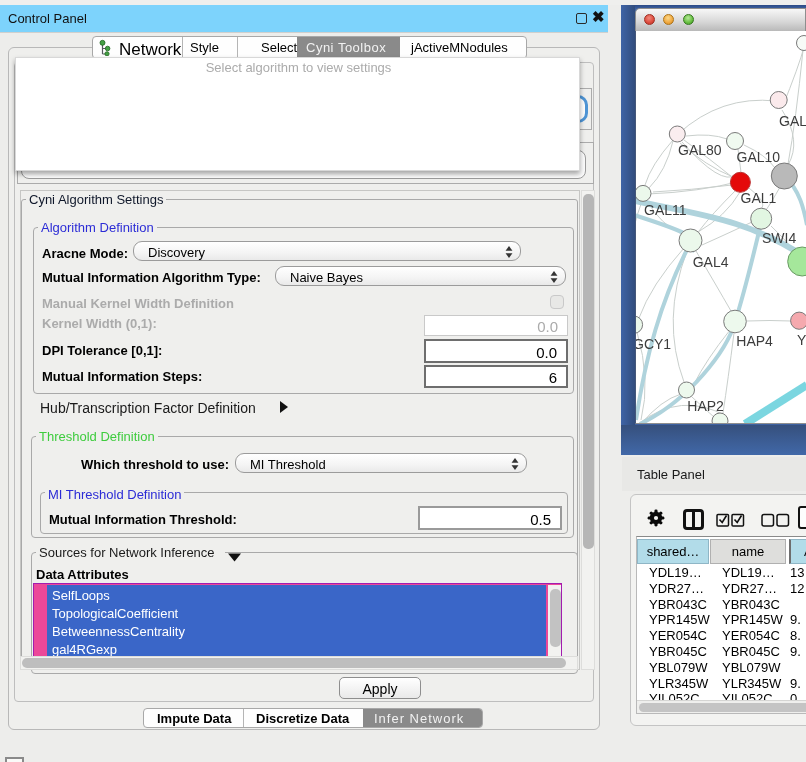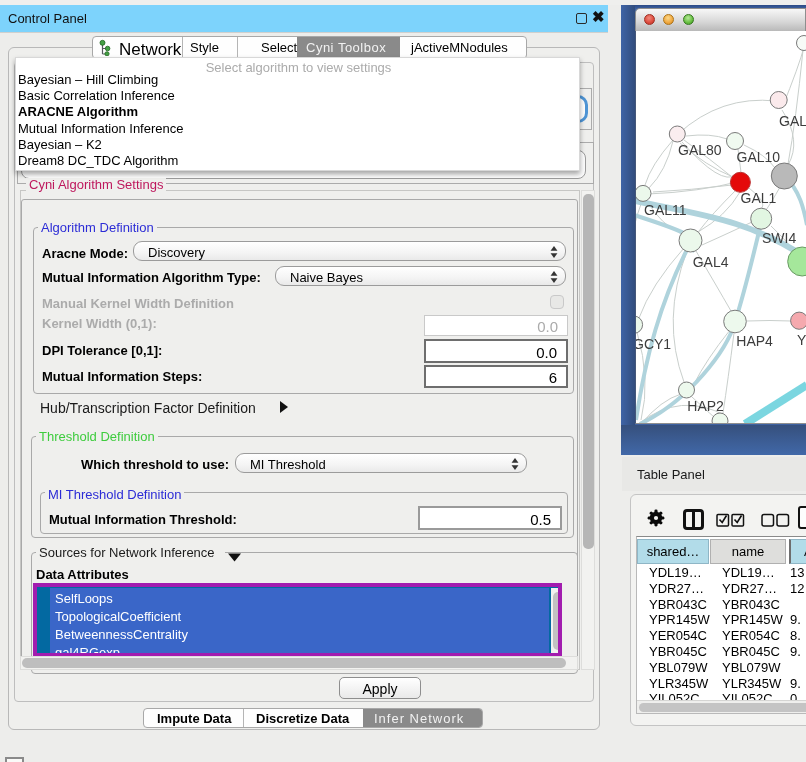--- a/index.html
+++ b/index.html
@@ -46,26 +46,26 @@
 <div class="abs" style="left:14px;top:62px;width:580px;height:640px;border:1px solid #BEBEBE;border-radius:4px;background:#EFEFED"></div>
 
 <div class="abs" style="left:18px;top:88px;width:574px;height:42px;border:1px solid #ABABAB;background:#EFEFED"></div>
 <div class="abs" style="left:21px;top:95px;width:567px;height:28px;border:3px solid #4E94D4;border-radius:10px;background:#FDFDFD"></div>
 <div class="abs" style="left:17px;top:142px;width:577px;height:42px;border:1px solid #ABABAB;background:#EFEFED"></div>
 <div class="abs" style="left:21px;top:150px;width:565px;height:29px;border:1px solid #9B9B9B;border-radius:8px;background:#FBFBFB"></div>
 
 <div class="abs" style="left:20px;top:190px;width:560px;height:480px;border:1px solid #C6C6C4;background:#EFEFED"></div>
 
 <div class="gbox" style="left:21px;top:199px;width:557px;height:460px;border-radius:3px"></div>
-<div class="gtitle" style="left:26px;top:178px;color:#be185d">Cyni Algorithm Settings</div>
+<div class="gtitle" style="left:26px;top:193px;color:#0f172a">Cyni Algorithm Settings</div>
 
 <div class="gbox" style="left:33px;top:227px;width:541px;height:167px"></div>
 <div class="gtitle" style="left:38px;top:221px;color:#2C2CD6">Algorithm Definition</div>
 <div class="blbl" style="left:42px;top:246px">Aracne Mode:</div>
-<div class="combo" style="left:133px;top:241px;width:433px">
+<div class="combo" style="left:133px;top:241px;width:388px">
     <span class="ct">Discovery</span>
  <svg class="carr" viewBox="0 0 9 14">
       <path d="M4.5 0 L8.5 5.5 L0.5 5.5 Z" fill="#333"></path>
       <path d="M4.5 14 L8.5 8.5 L0.5 8.5 Z" fill="#333"></path>
     </svg>
   </div>
 <div class="blbl" style="left:42px;top:270px">Mutual Information Algorithm Type:</div>
 <div class="combo" style="left:275px;top:266px;width:291px">
     <span class="ct">Naive Bayes</span>
  <svg class="carr" viewBox="0 0 9 14">
@@ -102,21 +102,21 @@
 <div class="blbl" style="left:49px;top:512px">Mutual Information Threshold:</div>
 <div class="fld" style="left:418px;top:506px;width:144px;height:24px;border:2px solid #9A9A9A;color:#000;padding:3px 9px 0 0">0.5</div>
 
 <div class="gbox" style="left:31px;top:552px;width:547px;height:122px"></div>
 <div class="gtitle" style="left:36px;top:546px;color:#1A1A1A">Sources for Network Inference &nbsp;</div>
 <svg class="abs" style="left:228px;top:553px" width="13" height="9" viewBox="0 0 13 9">
     <path d="M0 0.5 L13 0.5 L6.5 8.5 Z" fill="#111"></path>
   </svg>
 <div class="blbl" style="left:36px;top:567px">Data Attributes</div>
 
-<div class="abs" style="left:33px;top:583px;width:529px;height:74px;border:4px solid #a21caf;background:#0369a1;overflow:hidden">
+<div class="abs" style="left:33px;top:583px;width:529px;height:74px;border:1px solid #a21caf;background:#ec4899;overflow:hidden">
   <div class="abs" style="left:13px;top:1px;width:499px;height:72px;background:#3A66C8"></div>
   <div class="abs" style="left:18px;top:3px;color:#fff;font-size:13px;line-height:18px">SelfLoops<br>TopologicalCoefficient<br>BetweennessCentrality<br>gal4RGexp</div>
   <div class="abs" style="left:514px;top:1px;width:14px;height:72px;background:#F2F2F0"></div>
   <div class="abs" style="left:516px;top:5px;width:11px;height:58px;background:#C2C2C2;border-radius:5px"></div>
 </div>
 
 <div class="abs" style="left:20px;top:656px;width:558px;height:14px;background:#F2F2F0;border:1px solid #DDDDDB"></div>
 <div class="abs" style="left:22px;top:658px;width:544px;height:10px;background:#BEBEBE;border-radius:5px"></div>
 
 <div class="abs" style="left:581px;top:190px;width:14px;height:480px;background:#F2F2F0;border:1px solid #DDDDDB"></div>
@@ -130,21 +130,20 @@
   <div class="abs" style="left:100px;top:0;width:119px;height:20px"></div>
   <div class="abs" style="left:112px;top:2px;font-weight:bold">Discretize Data</div>
   <div class="abs" style="left:219px;top:0;width:121px;height:20px;background:#8A8A8A"></div>
   <div class="abs" style="left:230px;top:2px;font-weight:normal;color:#F2F2F2;letter-spacing:1px">Infer Network</div>
 </div>
 
 <div class="abs" style="left:5px;top:757px;width:19px;height:10px;border:2px solid #8A8A8A;background:#FAFAF8"></div>
 
 <div class="abs" style="left:15px;top:57px;width:565px;height:114px;background:#FFFFFF;border:1px solid #D8D8D8;box-shadow:0 3px 5px rgba(0,0,0,0.35);z-index:50">
   <div class="abs" style="left:0;top:2px;width:565px;text-align:center;color:#ABABAB;font-size:13px">Select algorithm to view settings</div>
-  <div class="abs" style="left:2px;top:14px;font-size:13px;line-height:16.2px;color:#000">Bayesian – Hill Climbing<br>Basic Correlation Inference<br><b>ARACNE Algorithm</b><br>Mutual Information Inference<br>Bayesian – K2<br>Dream8 DC_TDC Algorithm</div>
 </div>
 
 <div class="abs" style="left:621px;top:5px;width:185px;height:450px;background:linear-gradient(180deg,#2C4A85 0px,#3E62A2 4px,#3E62A2 100%)">
   <div class="abs" style="left:0;top:0;width:14px;height:450px;background:linear-gradient(90deg,#3F64A6,#324D7D)"></div>
   <div class="abs" style="left:0;top:420px;width:185px;height:30px;background:linear-gradient(#36507D,#4168A8)"></div>
 </div>
 
 <div class="abs" style="left:635px;top:8px;width:171px;height:417px">
   <div class="abs" style="left:0;top:0;width:171px;height:23px;background:linear-gradient(#F7F7F7,#D6D6D6 60%,#B9B9B9);border:1px solid #8E8E8E;border-bottom:none;border-radius:5px 0 0 0">
     <div class="abs" style="left:8px;top:5px;width:11px;height:11px;border-radius:50%;background:radial-gradient(circle at 4px 3px,#F08A7E,#DD4A3C 60%,#B33225);border:0.5px solid #9E2F23"></div>

